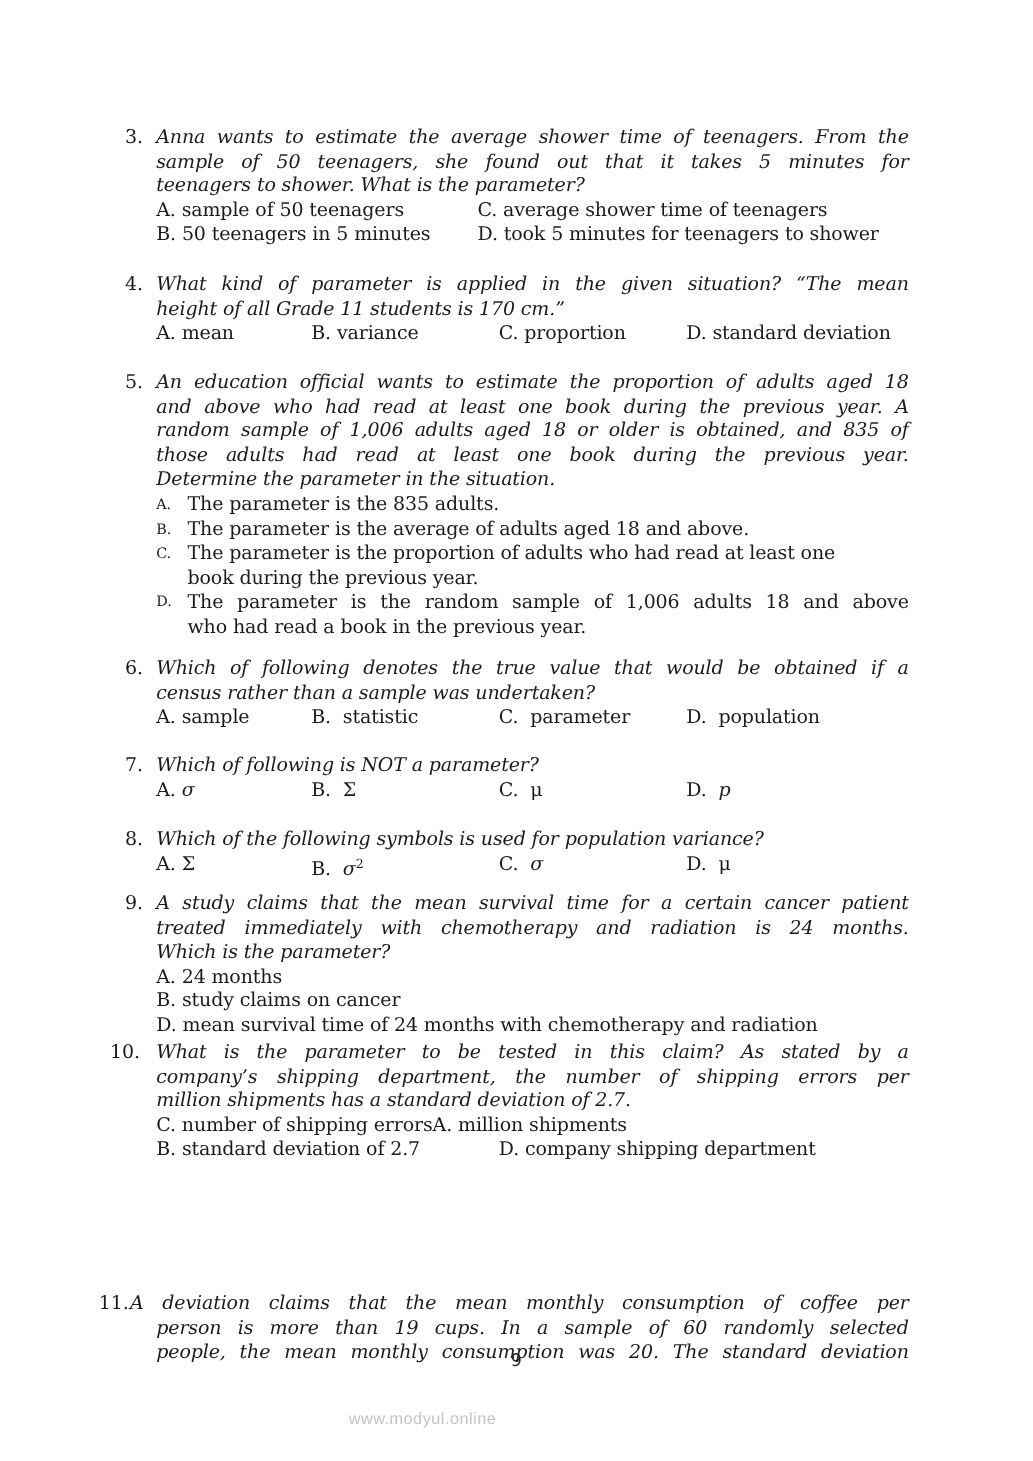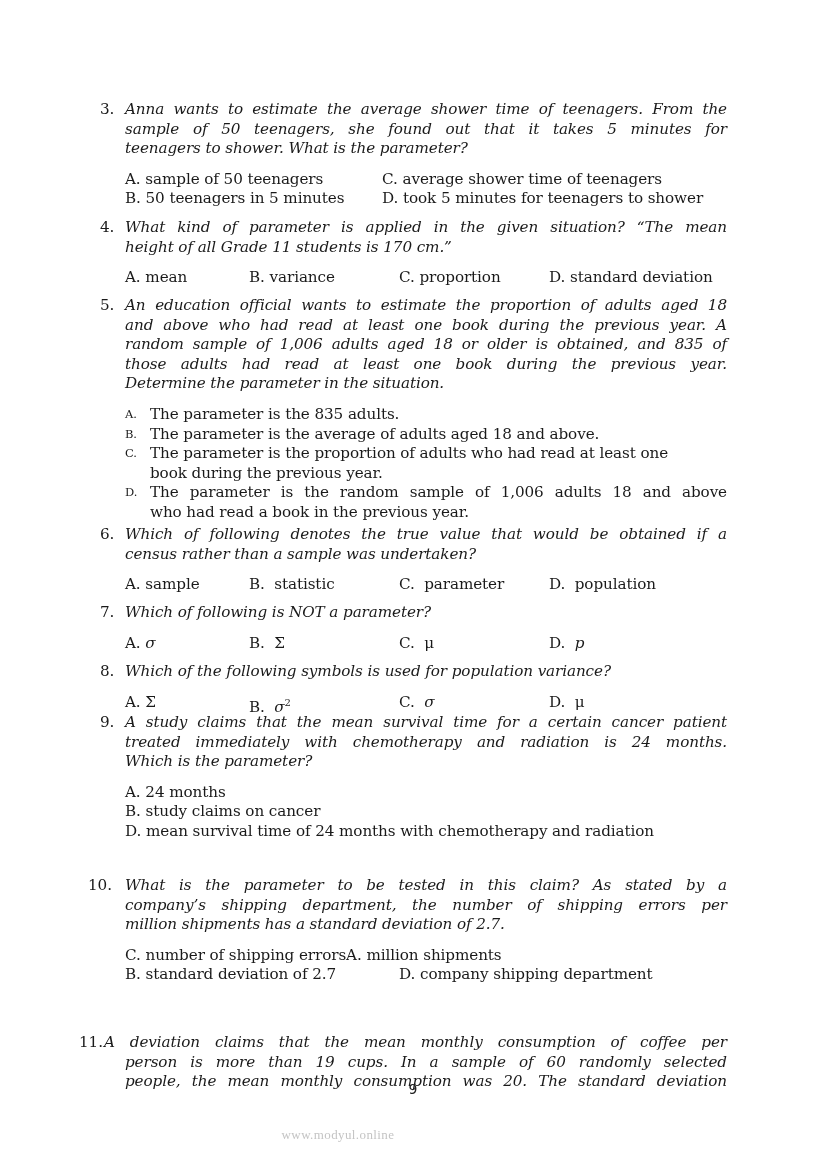--- a/index.html
+++ b/index.html
@@ -3,31 +3,31 @@
 <meta charset="utf-8">
 <style>
   html, body { margin: 0; padding: 0; background: #ffffff; }
   body { width: 826px; height: 1169px; position: relative; overflow: hidden;
          font-family: "DejaVu Serif", "Liberation Serif", serif; color: #1a1a1a; }
   .page { position: absolute; left: 0; top: 0; width: 826px; height: 1169px; background: #fff; }
   .q { position: absolute; left: 100px; width: 627px; font-size: 15.2px; line-height: 19.6px; letter-spacing: -0.1px; }
   .q .num { position: absolute; left: 0; top: 0; width: 25px; }
   .q.two .num { left: -12px; width: 37px; }
   .q .stem { margin-left: 25px; text-align: justify; text-align-last: left; font-style: italic; }
-  .q .opts { margin-left: 25px; margin-top: 11px; }
+  .q .opts { margin-left: 25px; }
   .row { display: flex; white-space: nowrap; }
   .row .c { white-space: nowrap; }
   .li { display: flex; }
   .li .lab { width: 25px; flex: none; font-size: 11.5px; }
   .li .txt { flex: 1; text-align: justify; text-align-last: left; }
   .ital { font-style: italic; }
   .footer-num { position: absolute; left: 0; width: 826px; top: 1081px; text-align: center;
                 font-family: "DejaVu Sans", sans-serif; font-size: 14px; color: #222; }
   .watermark { position: absolute; left: 0; width: 676px; top: 1127px; text-align: center;
-               font-family: Liberation Serif, serif; font-size: 13px; color: #c4c4c4; letter-spacing: 0.4px; }
+               font-family: Liberation Sans, sans-serif; font-size: 13px; color: #c4c4c4; letter-spacing: 0.4px; }
   .justline { text-align: justify; text-align-last: justify; }
 </style>
 </head>
 <body>
 
 <div class="page">
 
   <div class="q" style="top:100px;">
     <span class="num">3.</span>
     <div class="stem">
@@ -151,21 +151,21 @@
       <div class="justline">treated immediately with chemotherapy and radiation is 24 months.</div>
       <div>Which is the parameter?</div>
     </div>
     <div class="opts">
       <div><span>A.</span> <span>24 months</span></div>
       <div><span>B.</span> <span>study claims on cancer</span></div>
       <div><span>D.</span> <span>mean survival time of 24 months with chemotherapy and radiation</span></div>
     </div>
   </div>
 
-  <div class="q two" style="top:876px;">
+  <div class="q two" style="top:832px;">
     <span class="num">10.</span>
     <div class="stem">
       <div class="justline">What is the parameter to be tested in this claim? As stated by a</div>
       <div class="justline">company’s shipping department, the number of shipping errors per</div>
       <div>million shipments has a standard deviation of 2.7.</div>
     </div>
     <div class="opts">
       <div class="row">
         <span class="c"><span>C.</span> <span>number of shipping errors</span></span>
         <span class="c" style="width:274px"><span>A.</span> <span>million shipments</span></span>

